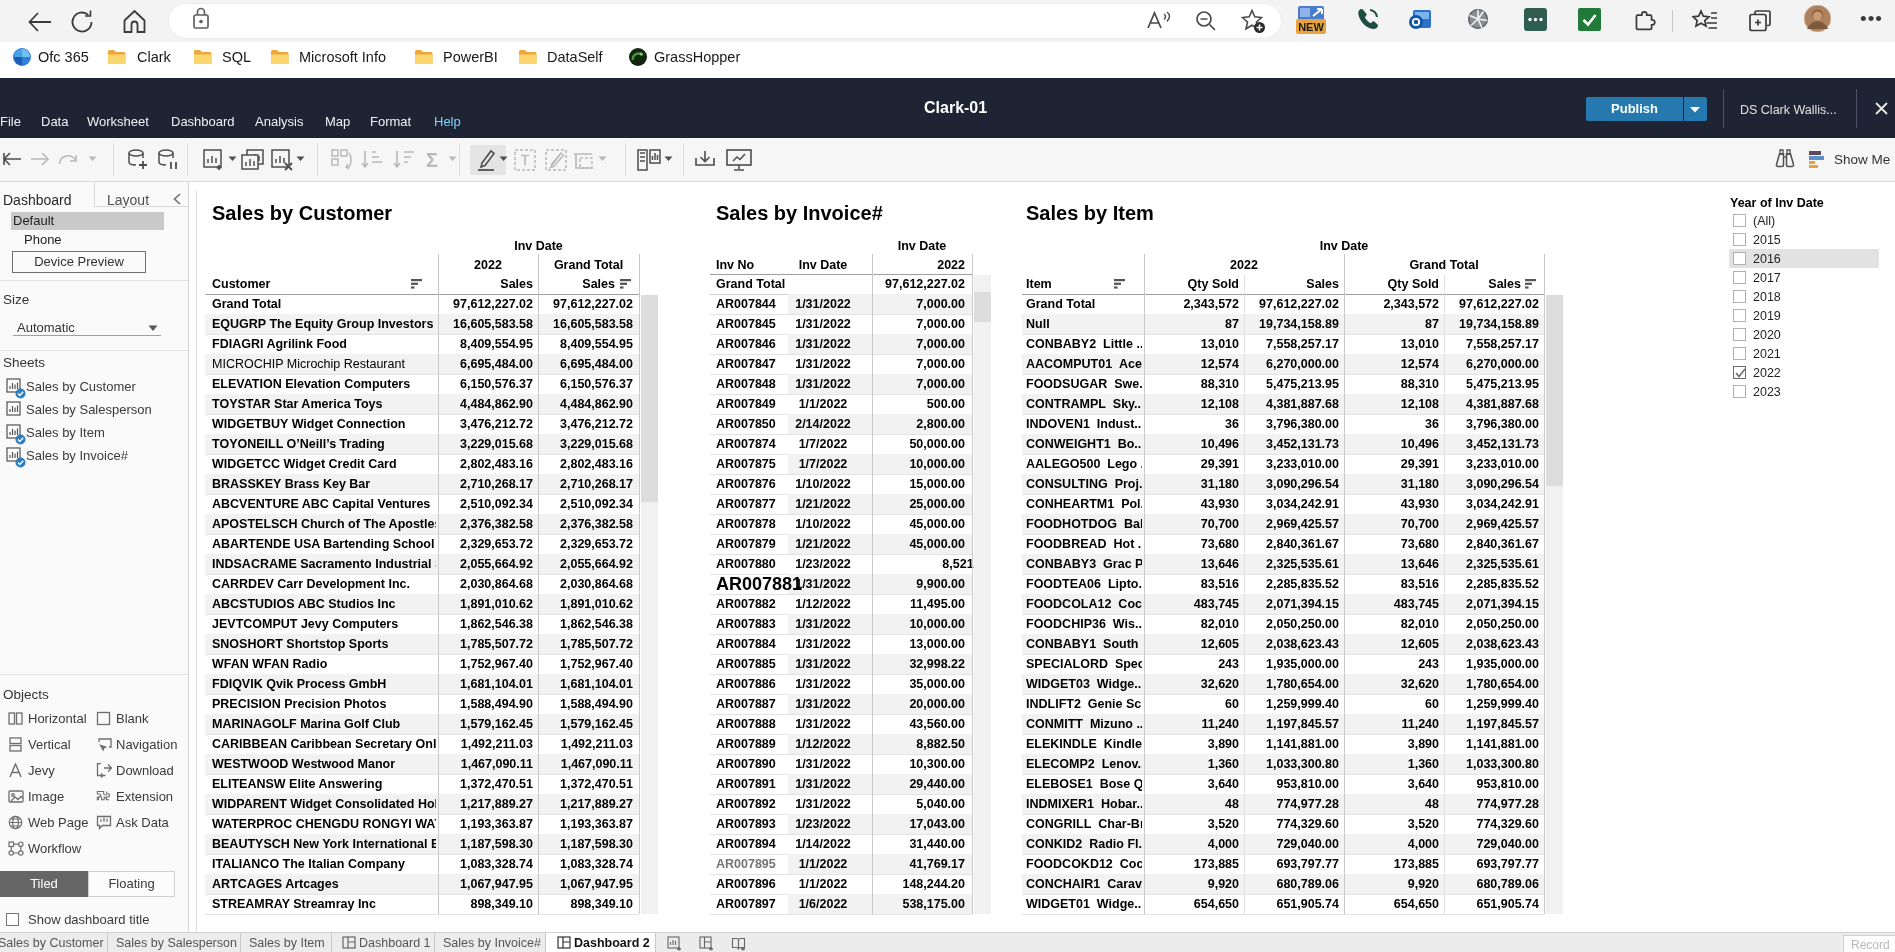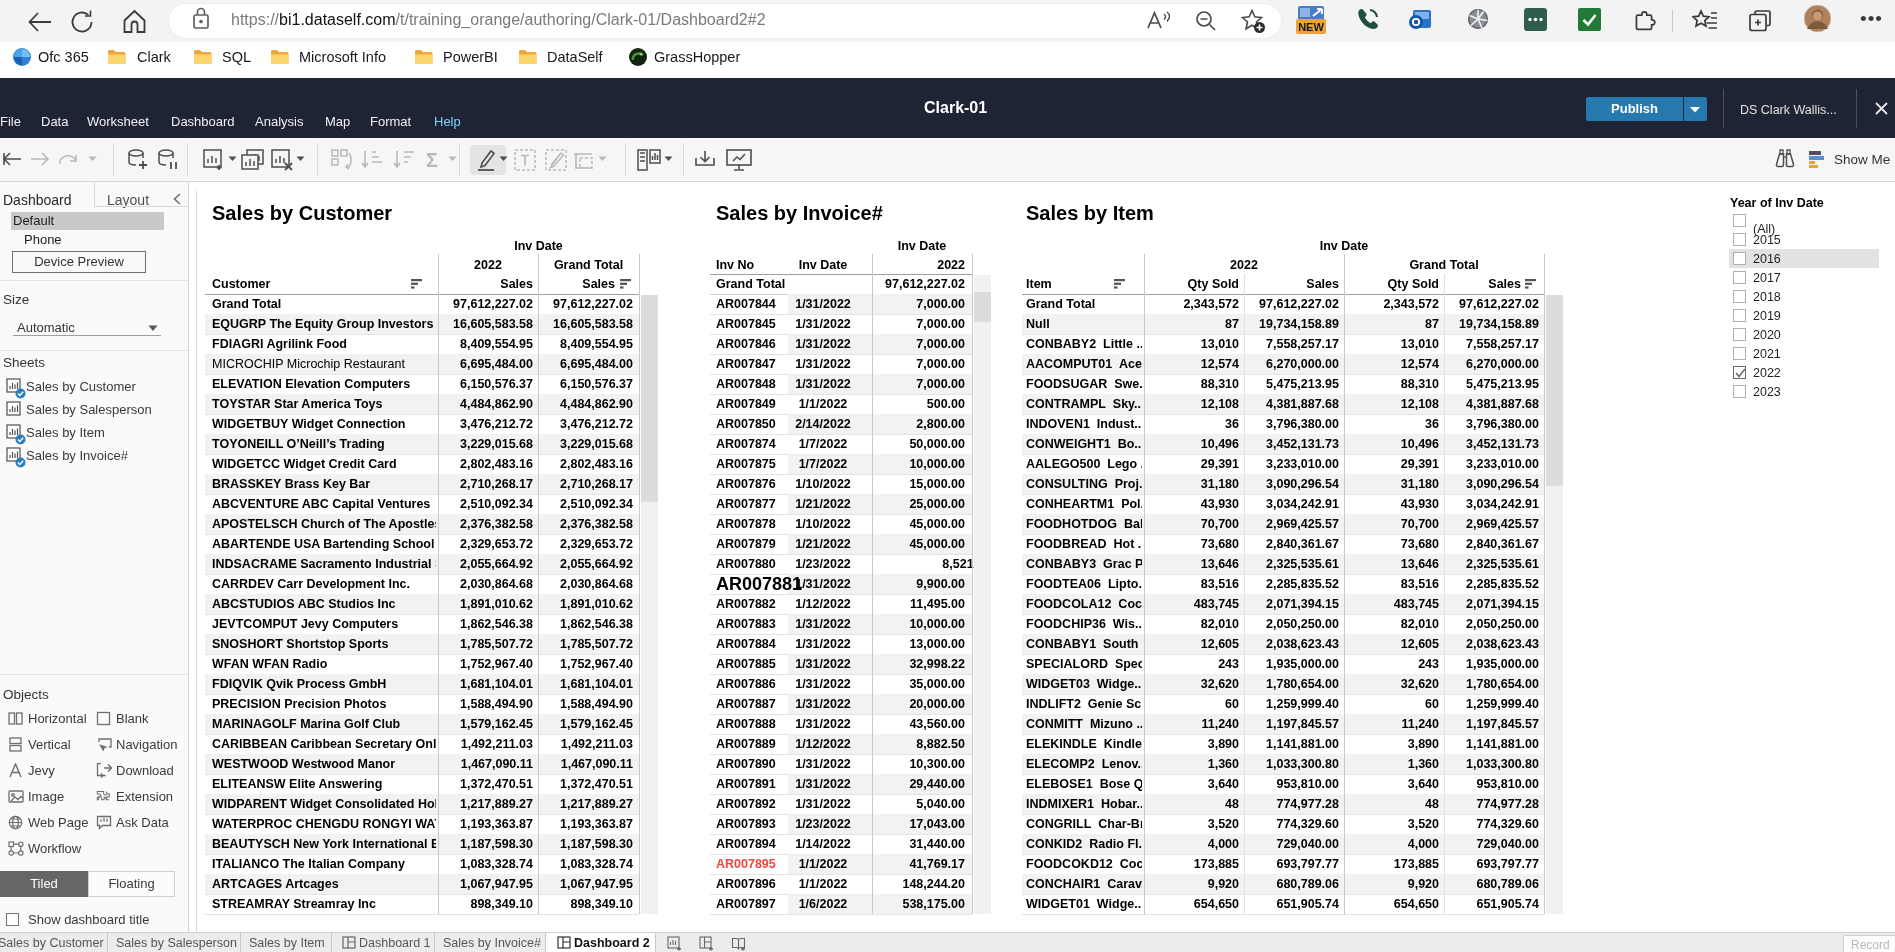--- a/index.html
+++ b/index.html
@@ -22,21 +22,20 @@
         <path d="M21.5 1.5 v5.5 h-5.5" stroke-width="1.6"></path>
       </svg>
 <svg class="abs" style="left:121px;top:8px" width="27" height="27" viewBox="0 0 27 27" fill="none" stroke="#3b3b3b" stroke-width="1.8">
         <path d="M3.5 12.5 L13.5 3 L23.5 12.5 V24 H16.5 V16.5 a3 3 0 0 0 -6 0 V24 H3.5 Z"></path>
       </svg>
 <svg class="abs" style="left:193px;top:7px" width="16" height="22" viewBox="0 0 16 22" fill="none" stroke="#5f5f5f" stroke-width="1.7">
         <rect x="1" y="8" width="14" height="13" rx="1.5"></rect>
         <path d="M4.5 8 V5 a3.5 3.5 0 0 1 7 0 V8"></path>
         <circle cx="8" cy="14.5" r="1" fill="#5f5f5f"></circle>
       </svg>
-<div class="abs nw" style="left:231px;top:9px;font-size:16px;color:#7a7a7a;line-height:22px;">https://<span style="color:#111111;">bi1.dataself.com</span>/t/training_orange/authoring/Clark-01/Dashboard2#2</div>
 <svg class="abs" style="left:1146px;top:10px" width="26" height="22" viewBox="0 0 26 22" fill="none" stroke="#4a4a4a" stroke-width="1.7">
         <path d="M2 18 L8.5 3 L15 18 M4.5 13 h8"></path>
         <path d="M18 4 q3 2.5 0 5.5" stroke-width="1.4"></path>
         <path d="M21 2 q5 3.8 0 9.5" stroke-width="1.4"></path>
       </svg>
 <svg class="abs" style="left:1194px;top:9px" width="24" height="24" viewBox="0 0 24 24" fill="none" stroke="#4a4a4a" stroke-width="1.7">
         <circle cx="10" cy="10" r="7"></circle>
         <path d="M15.5 15.5 L21 21 M6.5 10 h7"></path>
       </svg>
 <svg class="abs" style="left:1240px;top:8px" width="26" height="26" viewBox="0 0 26 26" fill="none" stroke="#4a4a4a" stroke-width="1.6">
@@ -750,21 +749,21 @@
 <div class="abs" style="left:598px;top:631px;width:184px;height:20px;background:#f2f2f2;"></div>
 <div class="abs nw" style="left:526px;top:631px;font-weight:bold;font-size:12.5px;color:#000;line-height:20px;">AR007893</div>
 <div class="abs nw" style="left:590px;top:631px;width:86px;overflow:hidden;text-align:center;font-weight:bold;font-size:12.5px;color:#000;line-height:20px;">1/23/2022</div>
 <div class="abs nw" style="left:682px;top:631px;width:93px;overflow:hidden;text-align:right;font-weight:bold;font-size:12.5px;color:#000;line-height:20px;">17,043.00</div>
 <div class="abs" style="left:520px;top:651px;width:262px;height:1px;background:#e4e4e4;"></div>
 <div class="abs nw" style="left:526px;top:651px;font-weight:bold;font-size:12.5px;color:#000;line-height:20px;">AR007894</div>
 <div class="abs nw" style="left:590px;top:651px;width:86px;overflow:hidden;text-align:center;font-weight:bold;font-size:12.5px;color:#000;line-height:20px;">1/14/2022</div>
 <div class="abs nw" style="left:682px;top:651px;width:93px;overflow:hidden;text-align:right;font-weight:bold;font-size:12.5px;color:#000;line-height:20px;">31,440.00</div>
 <div class="abs" style="left:520px;top:671px;width:262px;height:1px;background:#e4e4e4;"></div>
 <div class="abs" style="left:598px;top:671px;width:184px;height:20px;background:#f2f2f2;"></div>
-<div class="abs nw" style="left:526px;top:671px;font-weight:bold;font-size:12.5px;color:#ef4444;line-height:20px;">AR007895</div>
+<div class="abs nw" style="left:526px;top:671px;font-weight:bold;font-size:12.5px;color:#737373;line-height:20px;">AR007895</div>
 <div class="abs nw" style="left:590px;top:671px;width:86px;overflow:hidden;text-align:center;font-weight:bold;font-size:12.5px;color:#000;line-height:20px;">1/1/2022</div>
 <div class="abs nw" style="left:682px;top:671px;width:93px;overflow:hidden;text-align:right;font-weight:bold;font-size:12.5px;color:#000;line-height:20px;">41,769.17</div>
 <div class="abs" style="left:520px;top:691px;width:262px;height:1px;background:#e4e4e4;"></div>
 <div class="abs nw" style="left:526px;top:691px;font-weight:bold;font-size:12.5px;color:#000;line-height:20px;">AR007896</div>
 <div class="abs nw" style="left:590px;top:691px;width:86px;overflow:hidden;text-align:center;font-weight:bold;font-size:12.5px;color:#000;line-height:20px;">1/1/2022</div>
 <div class="abs nw" style="left:682px;top:691px;width:93px;overflow:hidden;text-align:right;font-weight:bold;font-size:12.5px;color:#000;line-height:20px;">148,244.20</div>
 <div class="abs" style="left:520px;top:711px;width:262px;height:1px;background:#e4e4e4;"></div>
 <div class="abs" style="left:598px;top:711px;width:184px;height:20px;background:#f2f2f2;"></div>
 <div class="abs nw" style="left:526px;top:711px;font-weight:bold;font-size:12.5px;color:#000;line-height:20px;">AR007897</div>
 <div class="abs nw" style="left:590px;top:711px;width:86px;overflow:hidden;text-align:center;font-weight:bold;font-size:12.5px;color:#000;line-height:20px;">1/6/2022</div>
@@ -997,21 +996,21 @@
 <div class="abs" style="left:832px;top:111px;width:522px;height:1px;background:#9f9f9f;"></div>
 <div class="abs" style="left:954px;top:71px;width:1px;height:660px;background:#c9c9c9;"></div>
 <div class="abs" style="left:1054px;top:91px;width:1px;height:640px;background:#e1e1e1;"></div>
 <div class="abs" style="left:1154px;top:71px;width:1px;height:660px;background:#c9c9c9;"></div>
 <div class="abs" style="left:1254px;top:91px;width:1px;height:640px;background:#e1e1e1;"></div>
 <div class="abs" style="left:1354px;top:71px;width:1px;height:660px;background:#c9c9c9;"></div>
 <div class="abs" style="left:1356px;top:112px;width:17px;height:619px;background:#f1f1f1;"></div>
       <div class="abs" style="left:1356px;top:112px;width:17px;height:191px;background:#dcdcdc;"></div>
 <div class="abs nw" style="left:1540px;top:10px;font-weight:bold;font-size:12.5px;color:#000;line-height:20px;">Year of Inv Date</div>
 <div class="abs" style="left:1543px;top:31px;width:13px;height:13px;border:1px solid #b0b0b0;background:#fff;"></div>
-<div class="abs nw" style="left:1563px;top:36px;font-size:12.5px;color:#1f1f1f;line-height:20px;">(All)</div>
+<div class="abs nw" style="left:1563px;top:28px;font-size:12.5px;color:#1f1f1f;line-height:20px;">(All)</div>
 <div class="abs" style="left:1543px;top:50px;width:13px;height:13px;border:1px solid #b0b0b0;background:#fff;"></div>
 <div class="abs nw" style="left:1563px;top:47px;font-size:12.5px;color:#1f1f1f;line-height:20px;">2015</div>
 <div class="abs" style="left:1539px;top:66px;width:150px;height:19px;background:#e2e2e2;"></div>
 <div class="abs" style="left:1543px;top:69px;width:13px;height:13px;border:1px solid #b0b0b0;background:#fff;"></div>
 <div class="abs nw" style="left:1563px;top:66px;font-size:12.5px;color:#1f1f1f;line-height:20px;">2016</div>
 <div class="abs" style="left:1543px;top:88px;width:13px;height:13px;border:1px solid #b0b0b0;background:#fff;"></div>
 <div class="abs nw" style="left:1563px;top:85px;font-size:12.5px;color:#1f1f1f;line-height:20px;">2017</div>
 <div class="abs" style="left:1543px;top:107px;width:13px;height:13px;border:1px solid #b0b0b0;background:#fff;"></div>
 <div class="abs nw" style="left:1563px;top:104px;font-size:12.5px;color:#1f1f1f;line-height:20px;">2018</div>
 <div class="abs" style="left:1543px;top:126px;width:13px;height:13px;border:1px solid #b0b0b0;background:#fff;"></div>

